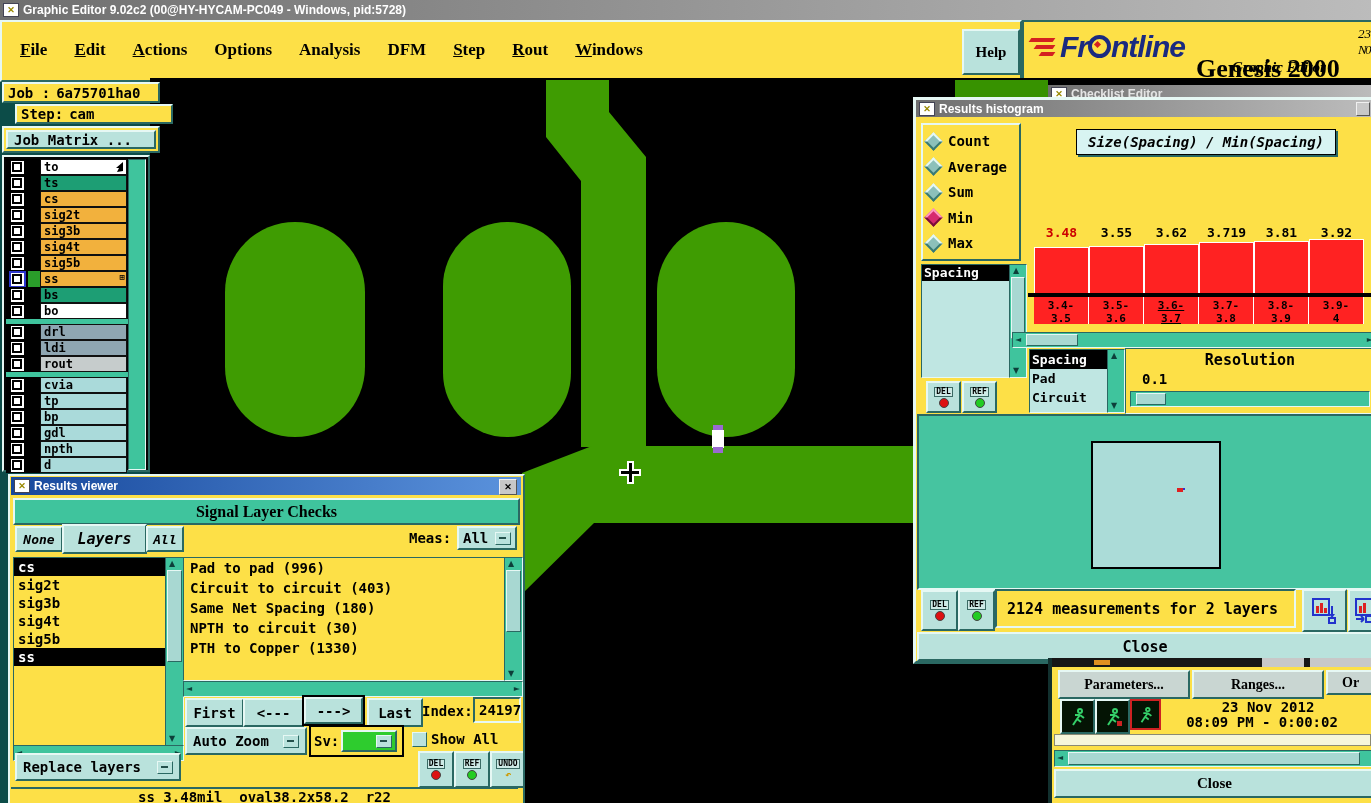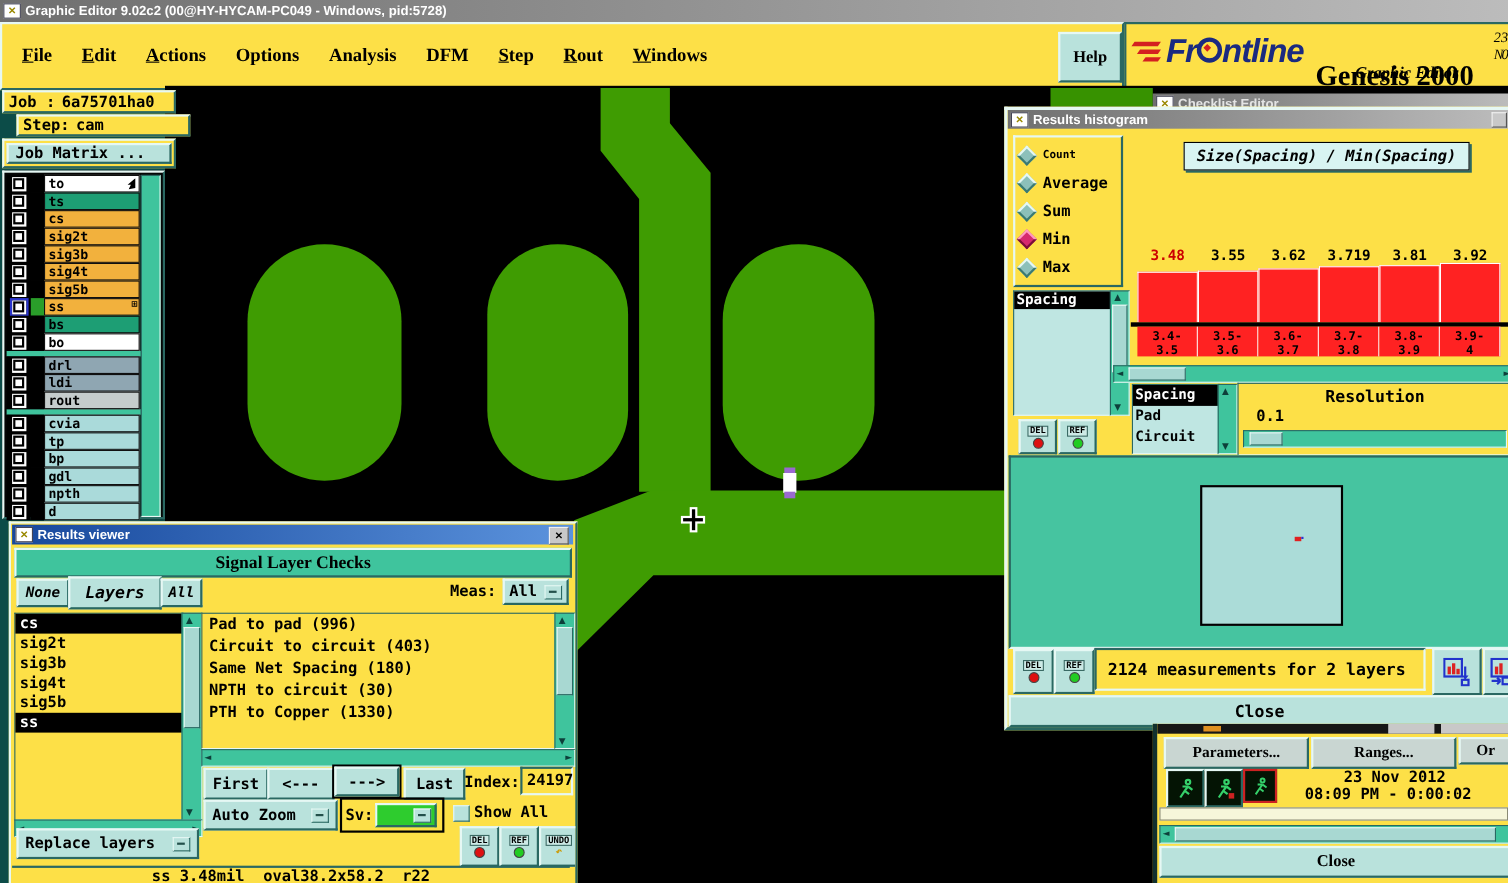--- a/index.html
+++ b/index.html
@@ -323,21 +323,21 @@
   <div class="abs teal" style="left:913px;top:97px;width:458px;height:561px;border:3px solid;border-color:#e6f8f4 #2a6862 #2a6862 #e6f8f4;overflow:hidden;">
     <div class="abs tbar-gray ttl" style="left:0px;top:0px;width:452px;height:17px;">
       <span class="appicon">✕</span>
       <span>Results histogram</span>
       <span class="x-btn abs" style="right:1px;top:2px;width:12px;height:12px;"></span>
     </div>
 
     <div id="hist-stats" class="abs r" style="left:5px;top:23px;width:100px;height:138px;padding:5px 4px;box-sizing:border-box;display:flex;flex-direction:column;justify-content:space-between;">
         <div style="display: flex; align-items: center; gap: 8px; height: 22px;">
           <div class="dia"></div>
-          <div class="mb" style="font-size: 10px;">Count</div>
+          <div class="mb" style="font-size: 14px;">Count</div>
         </div>
         <div style="display: flex; align-items: center; gap: 8px; height: 22px;">
           <div class="dia"></div>
           <div class="mb" style="font-size: 14px;">Average</div>
         </div>
         <div style="display: flex; align-items: center; gap: 8px; height: 22px;">
           <div class="dia"></div>
           <div class="mb" style="font-size: 14px;">Sum</div>
         </div>
         <div style="display: flex; align-items: center; gap: 8px; height: 22px;">
@@ -381,21 +381,21 @@
         <div class="bar" style="width: 55px; height: 47px;"></div>
         <div class="bar" style="width: 55px; height: 49px;"></div>
         <div class="bar" style="width: 55px; height: 51px;"></div>
         <div class="bar" style="width: 55px; height: 52px;"></div>
         <div class="bar" style="width: 55px; height: 54px;"></div>
       </div>
     <div class="abs" style="left:112px;top:193px;width:346px;height:4px;background:#000;"></div>
     <div id="hist-ranges" class="abs" style="left:118px;top:197px;display:flex;">
         <div class="rangecell" style="width: 55px; height: 27px;">3.4-<br>3.5</div>
         <div class="rangecell" style="width: 55px; height: 27px;">3.5-<br>3.6</div>
-        <div class="rangecell" style="width: 55px; height: 27px;">3.6-<br>3.7</div>
+        <div class="rangecell" style="width: 55px; height: 27px; text-decoration: underline;">3.6-<br>3.7</div>
         <div class="rangecell" style="width: 55px; height: 27px;">3.7-<br>3.8</div>
         <div class="rangecell" style="width: 55px; height: 27px;">3.8-<br>3.9</div>
         <div class="rangecell" style="width: 55px; height: 27px;">3.9-<br>4</div>
       </div>
     <div class="track" style="left:96px;top:232px;width:362px;height:14px;">
       <span class="arr" style="left:2px;top:3px;">◄</span>
       <span class="arr" style="right:2px;top:3px;">►</span>
       <div class="thumb" style="left:13px;top:1px;width:50px;height:10px;"></div>
     </div>
 

